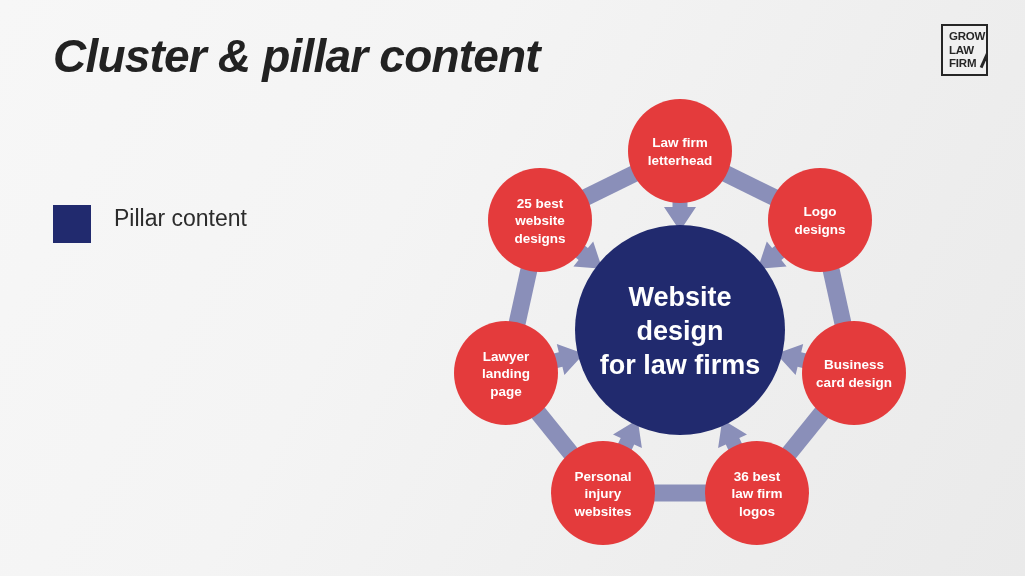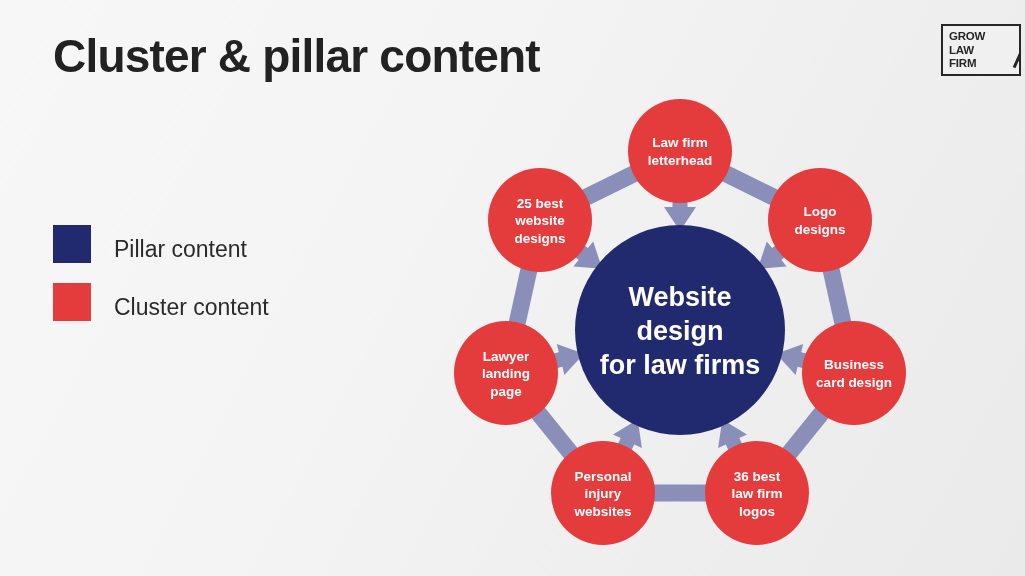--- a/index.html
+++ b/index.html
@@ -24,51 +24,52 @@
   
   #page-title {
     position: absolute;
     left: 53px;
     top: 29px;
     font-size: 46px;
     font-weight: bold;
     letter-spacing: -0.8px;
     color: #222222;
     white-space: nowrap;
+    font-style: italic;
   }
 
   
   #legend {
     position: absolute;
     left: 53px;
     top: 205px;
   }
   .legend-row {
     display: flex;
-    align-items: flex-end;
+    align-items: flex-start;
     height: 58px;
   }
   .legend-swatch {
     width: 38px;
     height: 38px;
     flex: 0 0 auto;
   }
   .legend-label {
     margin-left: 23px;
     font-size: 23px;
     color: #2b2b2b;
     white-space: nowrap;
   }
 
   
   #brand-logo {
     position: absolute;
     left: 941px;
     top: 24px;
-    width: 80px;
+    width: 47px;
     height: 52px;
     border: 2.5px solid #262626;
     box-sizing: border-box;
     background: #f0f0f0;
     overflow: hidden;
   }
   #brand-logo .logo-text {
     position: absolute;
     left: 6px;
     top: 4px;
@@ -122,24 +123,20 @@
       <div>FIRM</div>
     </div>
     <div class="logo-slash"></div>
   </div>
 
   <div id="legend">
     <div class="legend-row">
       <div class="legend-swatch" style="background: rgb(33, 42, 110);"></div>
       <div class="legend-label">Pillar content</div>
     </div>
-    <div class="legend-row">
-      <div class="legend-swatch" style="background: rgb(228, 59, 60);"></div>
-      <div class="legend-label">Cluster content</div>
-    </div>
   </div>
 
   <div id="diagram">
     <svg id="diagram-svg" width="530" height="506" viewBox="0 0 530 506">
       <g id="link-ring-layer">
           <polygon points="297.5,109.0 355.0,137.3 362.5,122.0 305.0,93.7" fill="#8A8FB9"></polygon>
           <polygon points="401.7,196.7 415.7,259.9 432.3,256.3 418.3,193.1" fill="#8A8FB9"></polygon>
           <polygon points="398.5,333.4 359.3,381.9 372.5,392.6 411.7,344.1" fill="#8A8FB9"></polygon>
           <polygon points="291.0,414.5 229.0,414.5 229.0,431.5 291.0,431.5" fill="#8A8FB9"></polygon>
           <polygon points="160.7,381.9 121.5,333.4 108.3,344.1 147.5,392.6" fill="#8A8FB9"></polygon>

